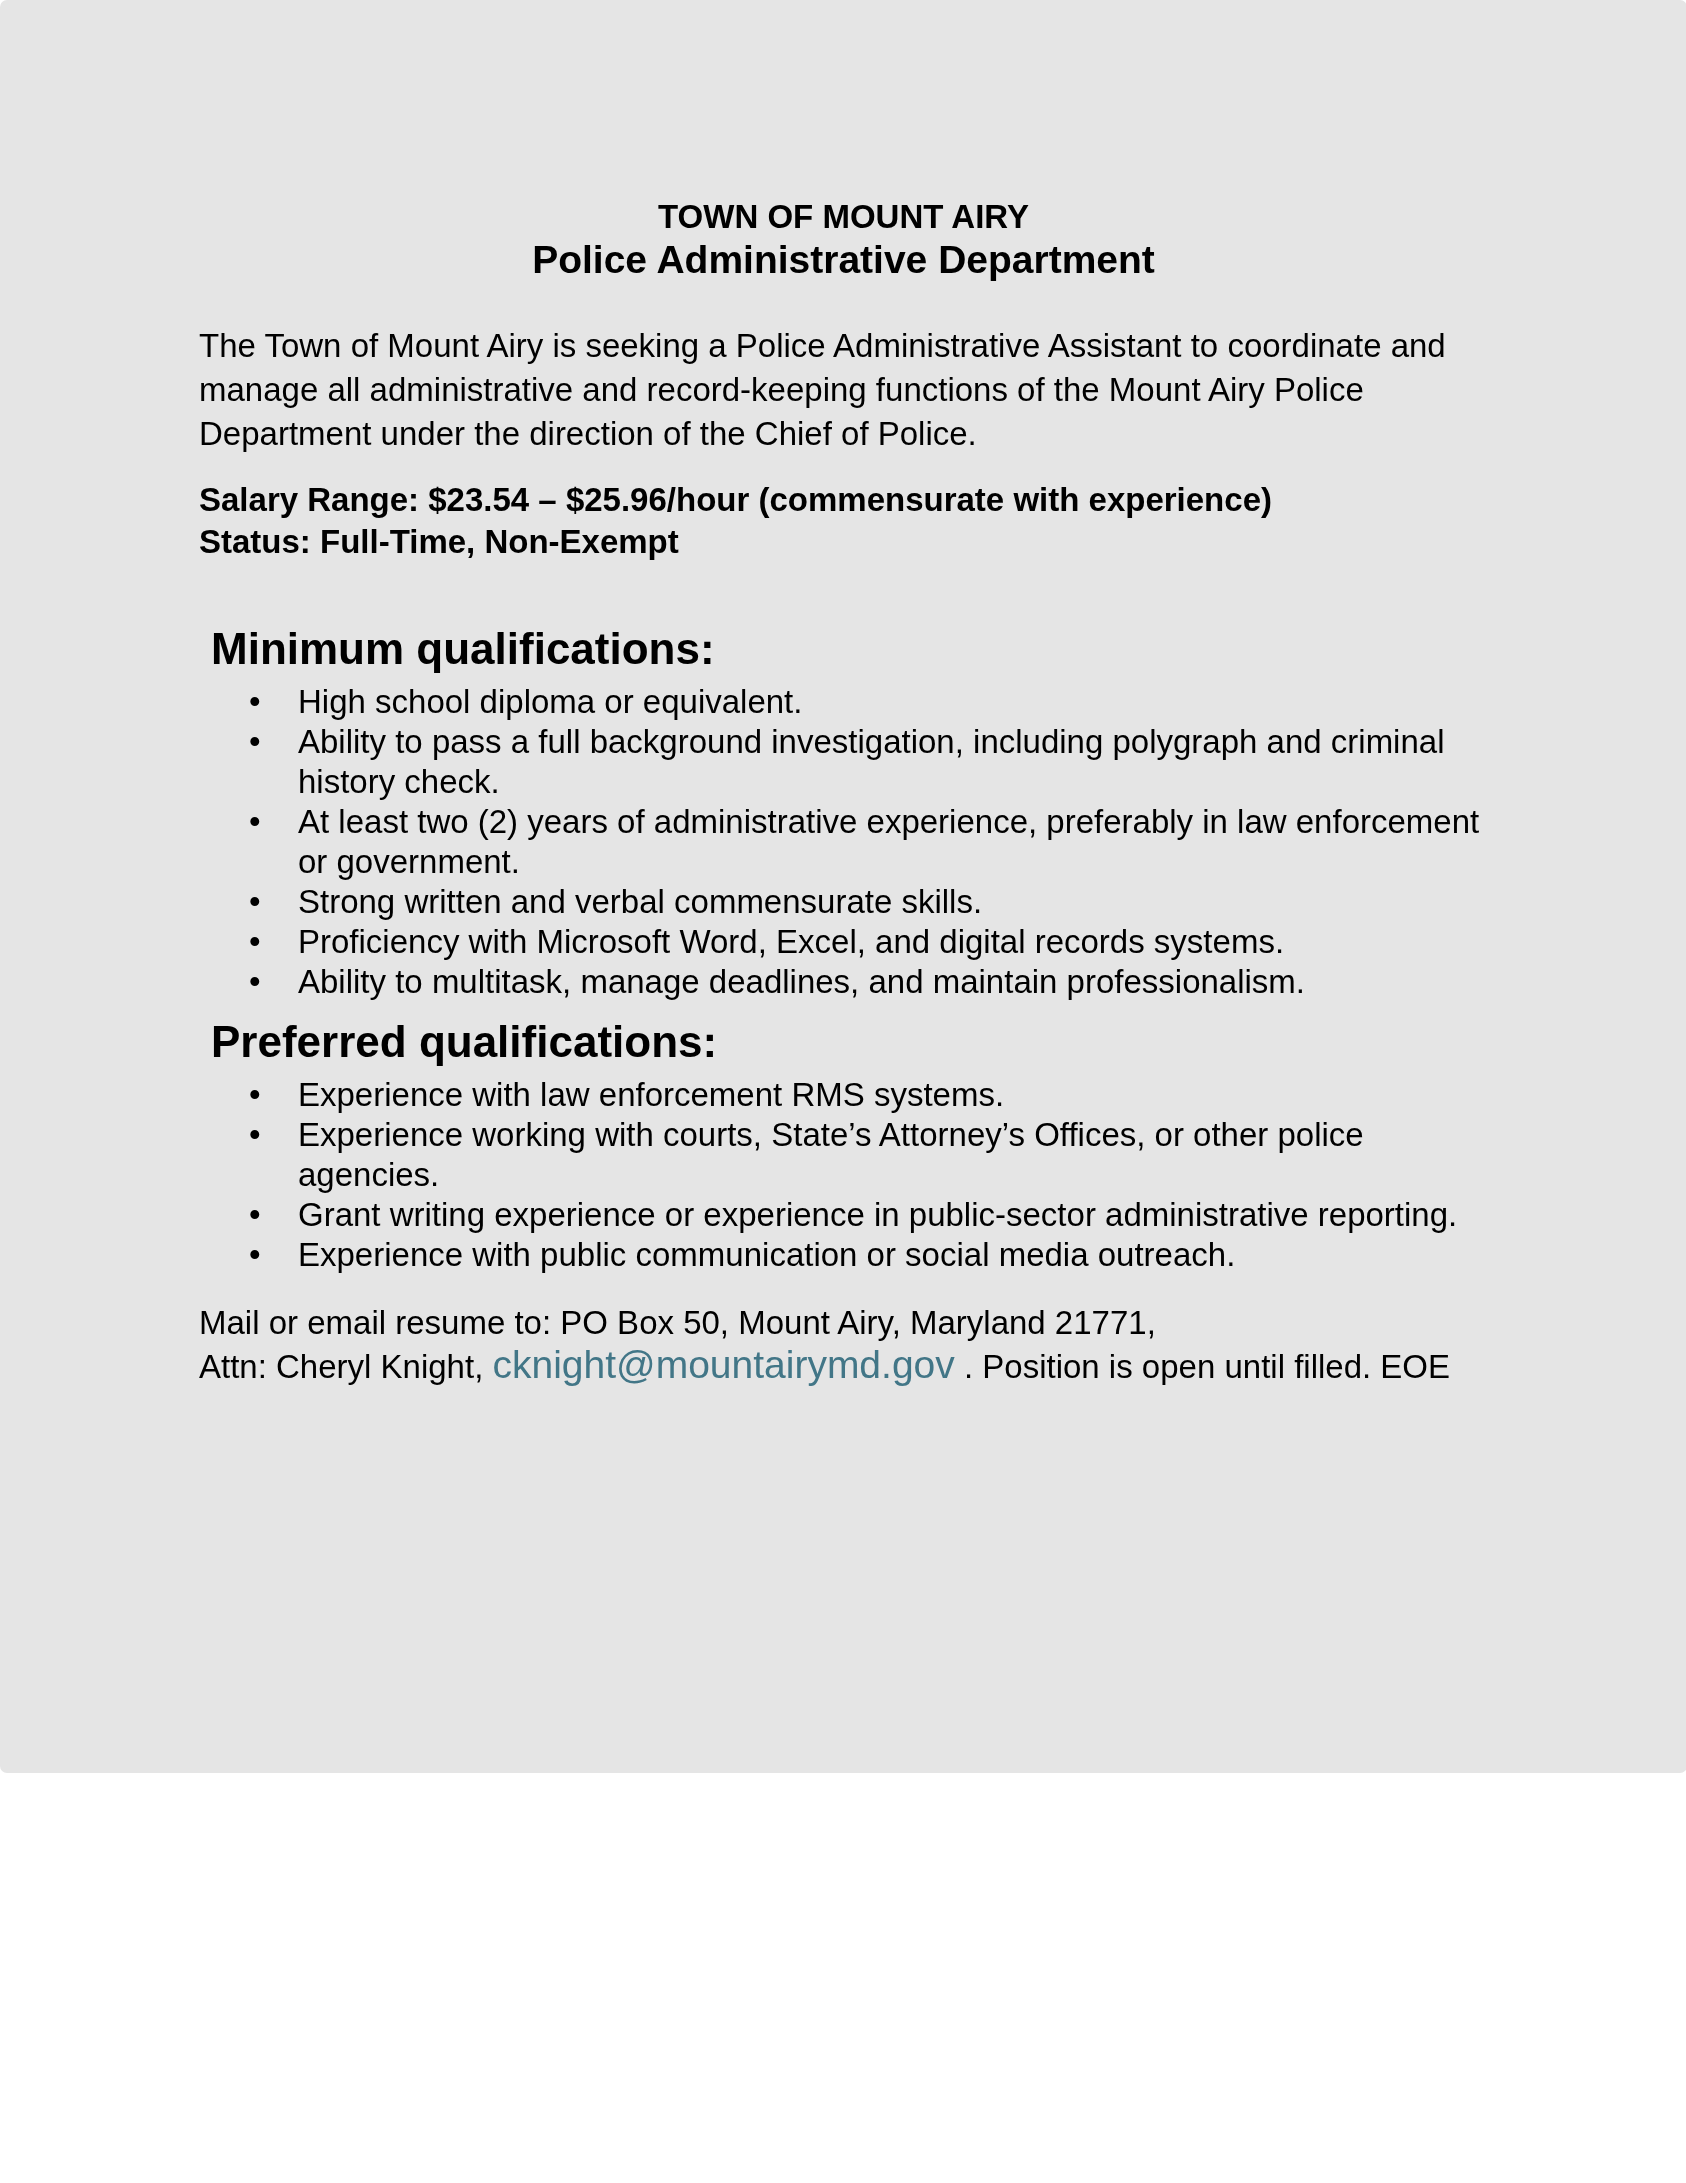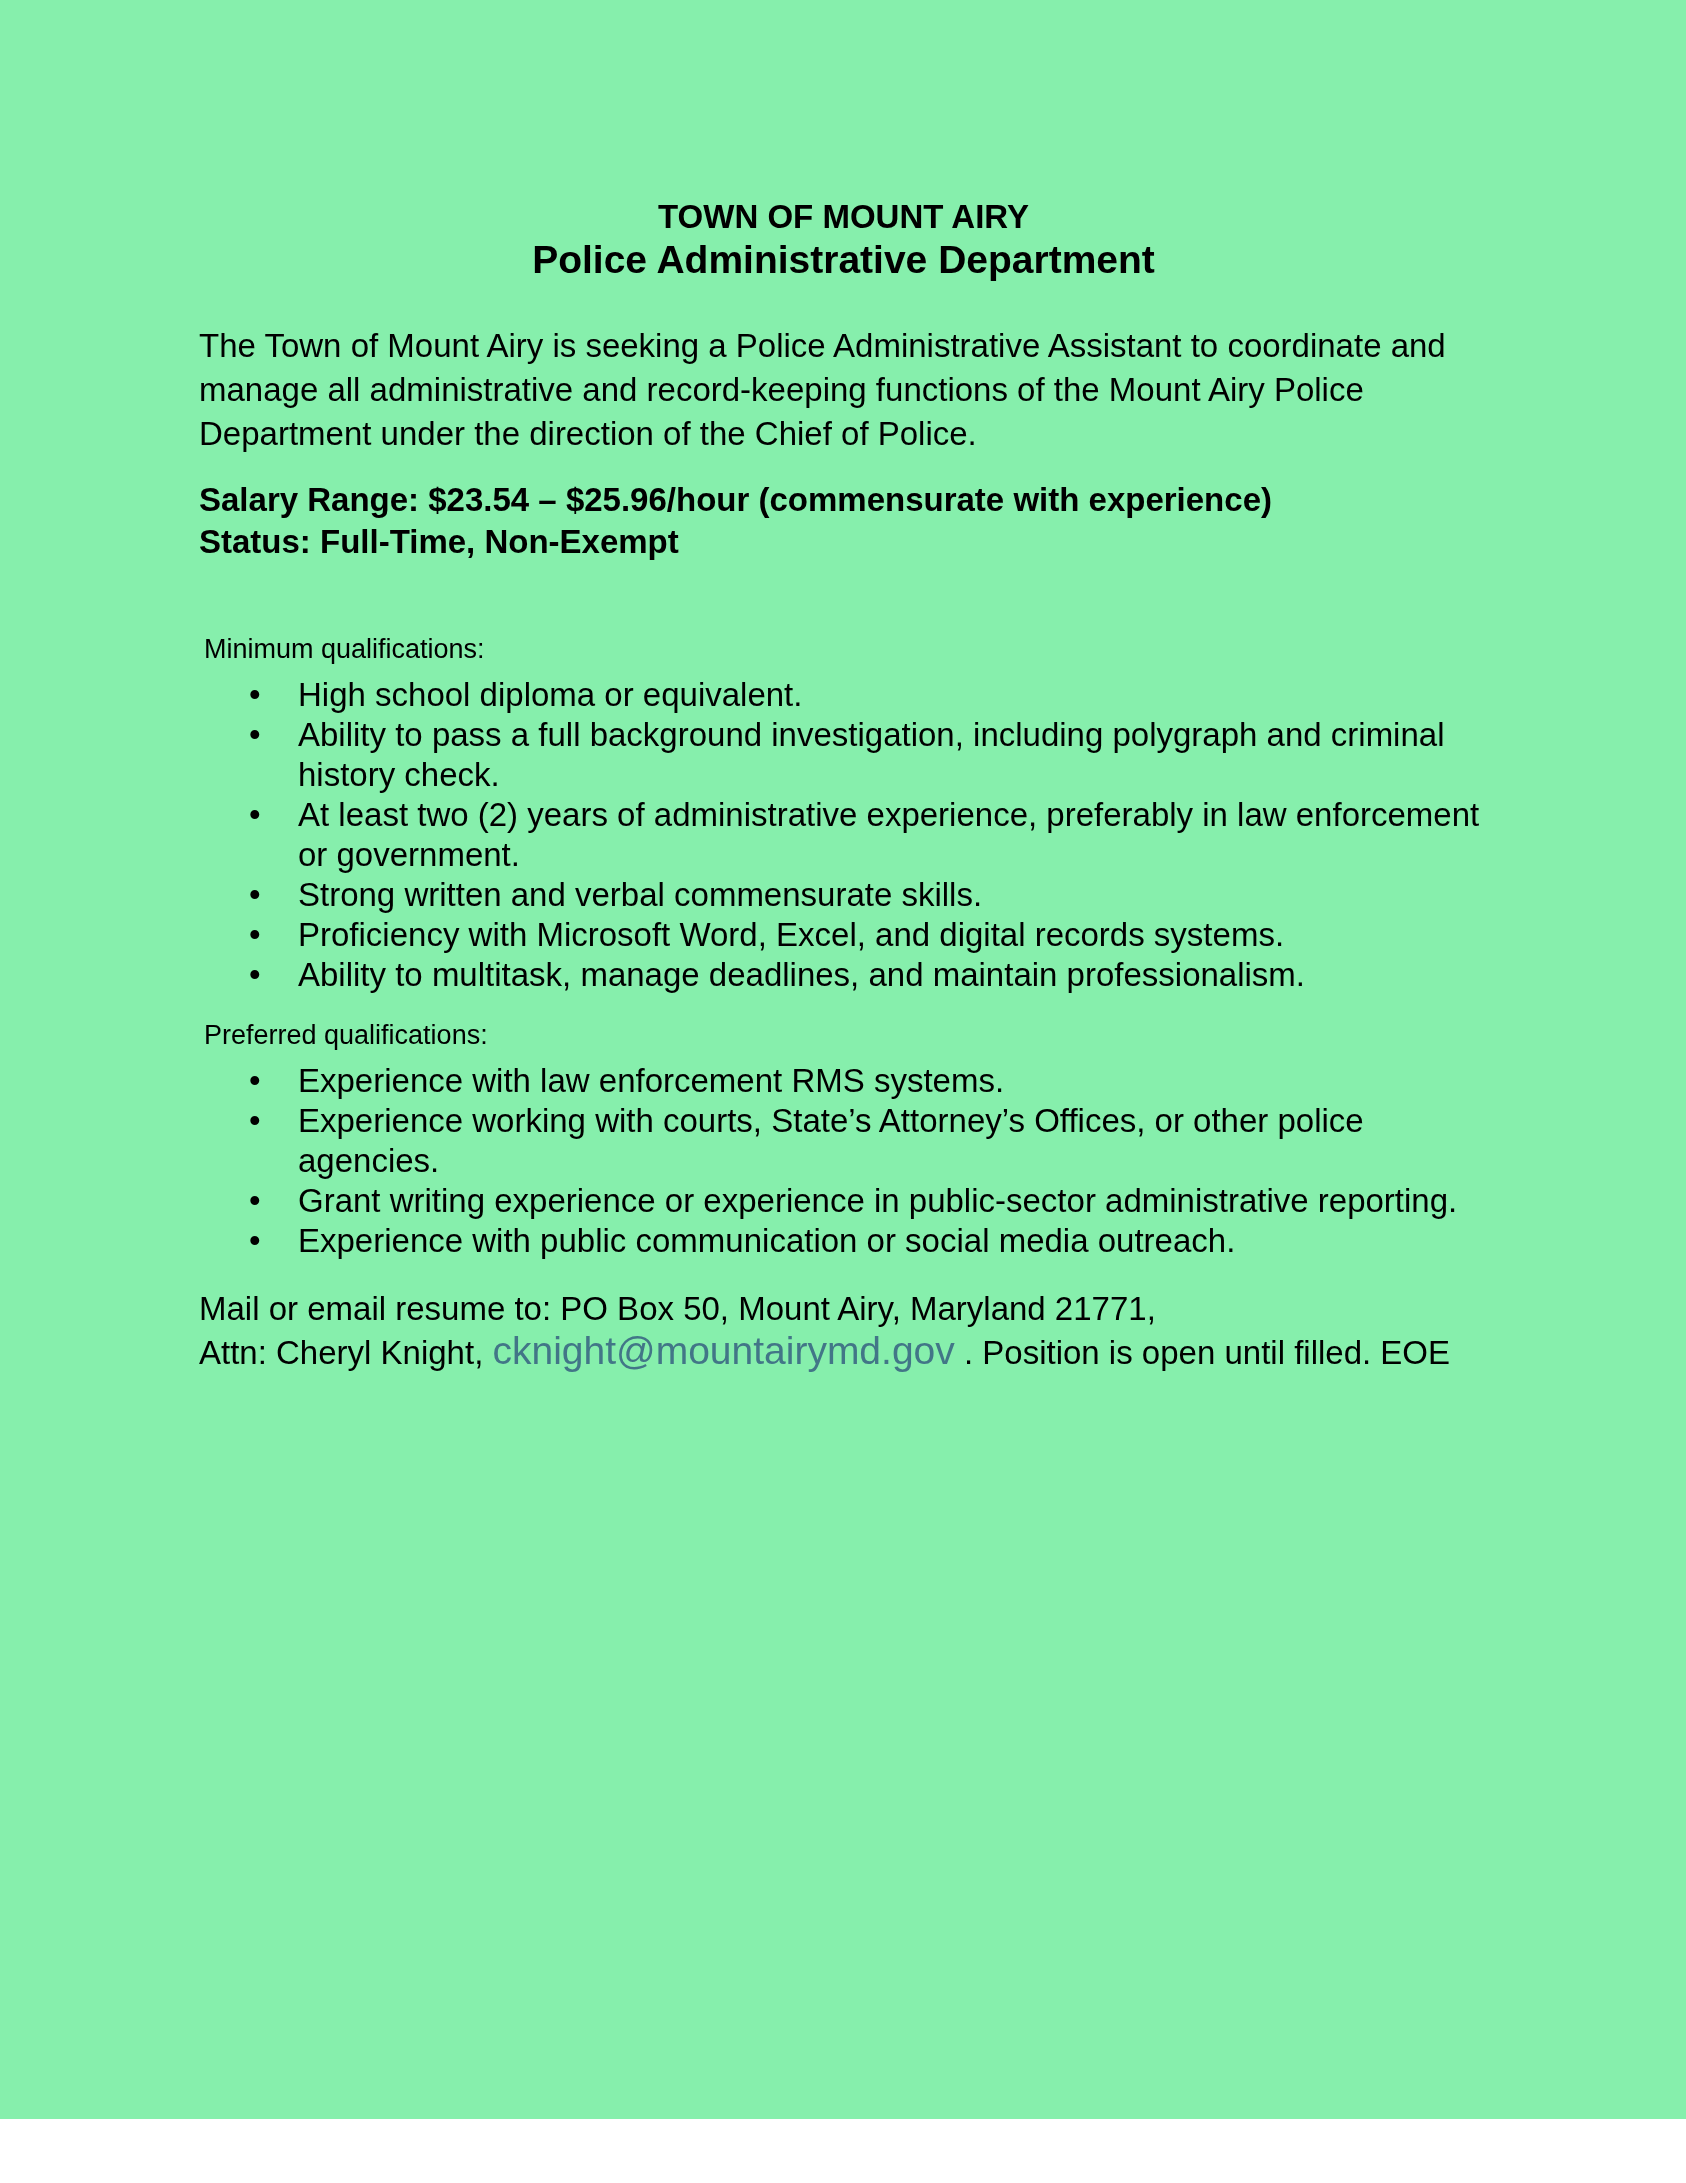--- a/index.html
+++ b/index.html
@@ -3,26 +3,27 @@
 <meta charset="utf-8">
 <style>
   html, body {
     margin: 0;
     padding: 0;
     background: #ffffff;
   }
   .page {
     position: relative;
     width: 1687px;
-    height: 2119px;
-    background: #86efac;
+    height: 1773px;
+    background: #e5e5e5;
     color: #000000;
     font-family: "Liberation Sans", "DejaVu Sans", sans-serif;
     font-size: 33px;
     overflow: hidden;
+    border-radius: 7px;
   }
   .content {
     position: absolute;
     left: 199px;
     top: 0;
     width: 1289px;
   }
   .org-title {
     margin: 197px 0 0 0;
     font-size: 33px;
@@ -41,23 +42,23 @@
     margin: 42px 0 0 0;
     line-height: 44px;
   }
   .salary-block {
     margin: 23px 0 0 0;
     line-height: 42px;
     font-weight: bold;
   }
   .salary-block div { line-height: 42px; }
   .section-heading {
-    margin: 5px;
-    font-weight: normal;
-    font-size: 27px;
+    margin: 12px;
+    font-weight: bold;
+    font-size: 44px;
     line-height: 42px;
   }
   .min-heading { margin-top: 65px; }
   .pref-heading { margin-top: 19.3px; }
   ul.qual-list {
     list-style: none;
     margin: 0;
     padding: 0;
   }
   .min-list  { margin-top: 40px; }

